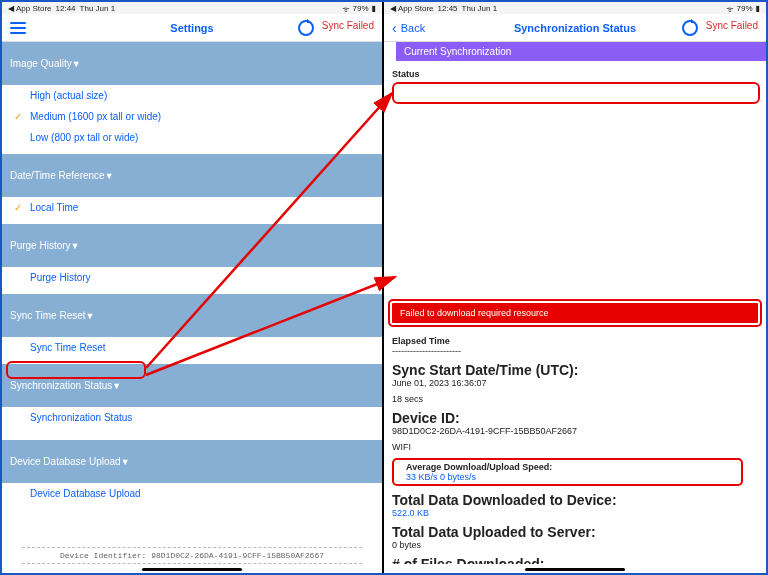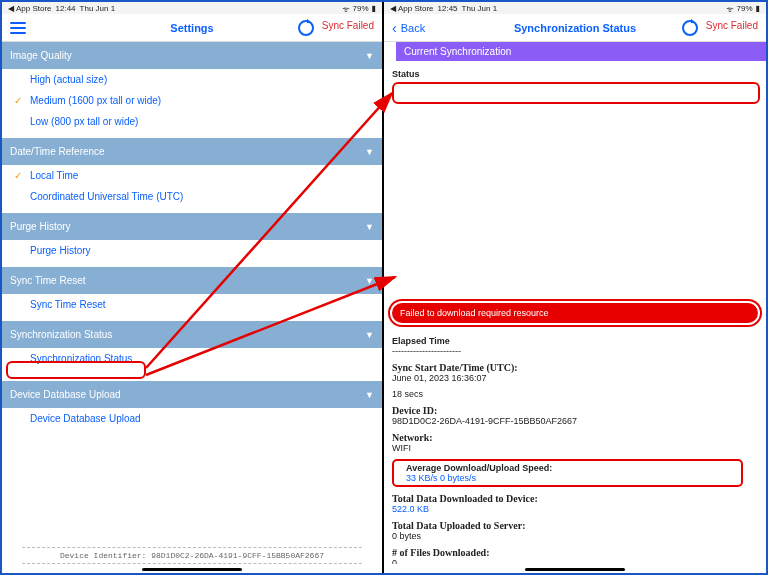--- a/index.html
+++ b/index.html
@@ -77,23 +77,23 @@
   display: flex; flex-direction: column; justify-content: space-between;
 }
 .hamburger span {
   height: 2px; background: #0a60ff; border-radius: 1px;
 }
 .back-chevron { color: #0a60ff; font-size: 14px; line-height: 1; }
 .section-header {
   background: #87aed3;
   color: #fff;
   font-size: 10px;
-  padding: 8px 8px;
-  display: flex;
-  justify-content: space-between;
+  padding: 16px 8px;
+  display: flex;
+  justify-content: flex-start;
   align-items: center;
 }
 .section-header .chev { font-size: 9px; }
 .item-row {
   padding: 5px 12px;
   font-size: 10px;
   color: #0a60ff;
   display: flex;
   align-items: center;
   gap: 6px;
@@ -122,27 +122,27 @@
 .black-bar {
   background: #8b5cf6; color: #fff; font-size: 10px; padding: 4px 8px; margin-left: 12px;
 }
 .status-box {
   background: #e60000;
   border: 2px solid #fff;
   color: #fff;
   font-size: 9px;
   padding: 5px 8px;
   margin: 3px 6px;
-  border-radius: 12px;
+  border-radius: 3px;
   box-shadow: 0 0 0 2px #e60000;
 }
 .right-body { padding: 4px 8px; font-size: 9px; color: #222; flex:1; overflow:hidden;}
 .sub-label { font-weight: 700; padding-top: 4px; }
 .right-body .kv { margin-bottom: 2px; }
-.right-body .kv .k { font-weight: 700; font-size: 10px; font-family: Liberation Serif, serif; }
+.right-body .kv .k { font-weight: 700; font-size: 14px; }
 .right-body .kv .v { font-size: 9px; }
 .blue-val { color: #0a60ff; }
 .redbox {
   border: 2px solid #e60000;
   border-radius: 5px;
   padding: 2px 12px;
   display: inline-block;
 }
 
 
@@ -212,24 +212,20 @@
       <div class="divider-thin"></div>
 
       <div class="section-header">
         <span>Date/Time Reference</span>
           <span class="chev">▼</span>
       </div>
       <div class="item-row">
           <span class="check">✓</span>
           <span>Local Time</span>
         </div>
-      <div class="item-row">
-          <span class="nocheck"></span>
-          <span>Coordinated Universal Time (UTC)</span>
-        </div>
       <div class="divider-thin"></div>
 
       <div class="section-header">
         <span>Purge History</span>
           <span class="chev">▼</span>
       </div>
       <div class="item-row">
           <span class="nocheck"></span>
           <span>Purge History</span>
         </div>
@@ -313,21 +309,20 @@
           <div class="v">June 01, 2023 16:36:07</div>
         </div>
       <div class="kv" style="margin-top:6px;">
           <div class="v">18 secs</div>
         </div>
       <div class="kv" style="margin-top:6px;">
           <div class="k">Device ID:</div>
           <div class="v">98D1D0C2-26DA-4191-9CFF-15BB50AF2667</div>
         </div>
       <div class="kv" style="margin-top:6px;">
-          <div class="k">Network:</div>
           <div class="v">WIFI</div>
         </div>
 
       <div class="redbox" style="margin-top:4px; width:96%;">
         <div class="k" style="font-weight:700;">Average Download/Upload Speed:</div>
         <div class="v blue-val">33 KB/s  0 bytes/s</div>
       </div>
 
       <div class="kv" style="margin-top:6px;">
           <div class="k">Total Data Downloaded to Device:</div>

